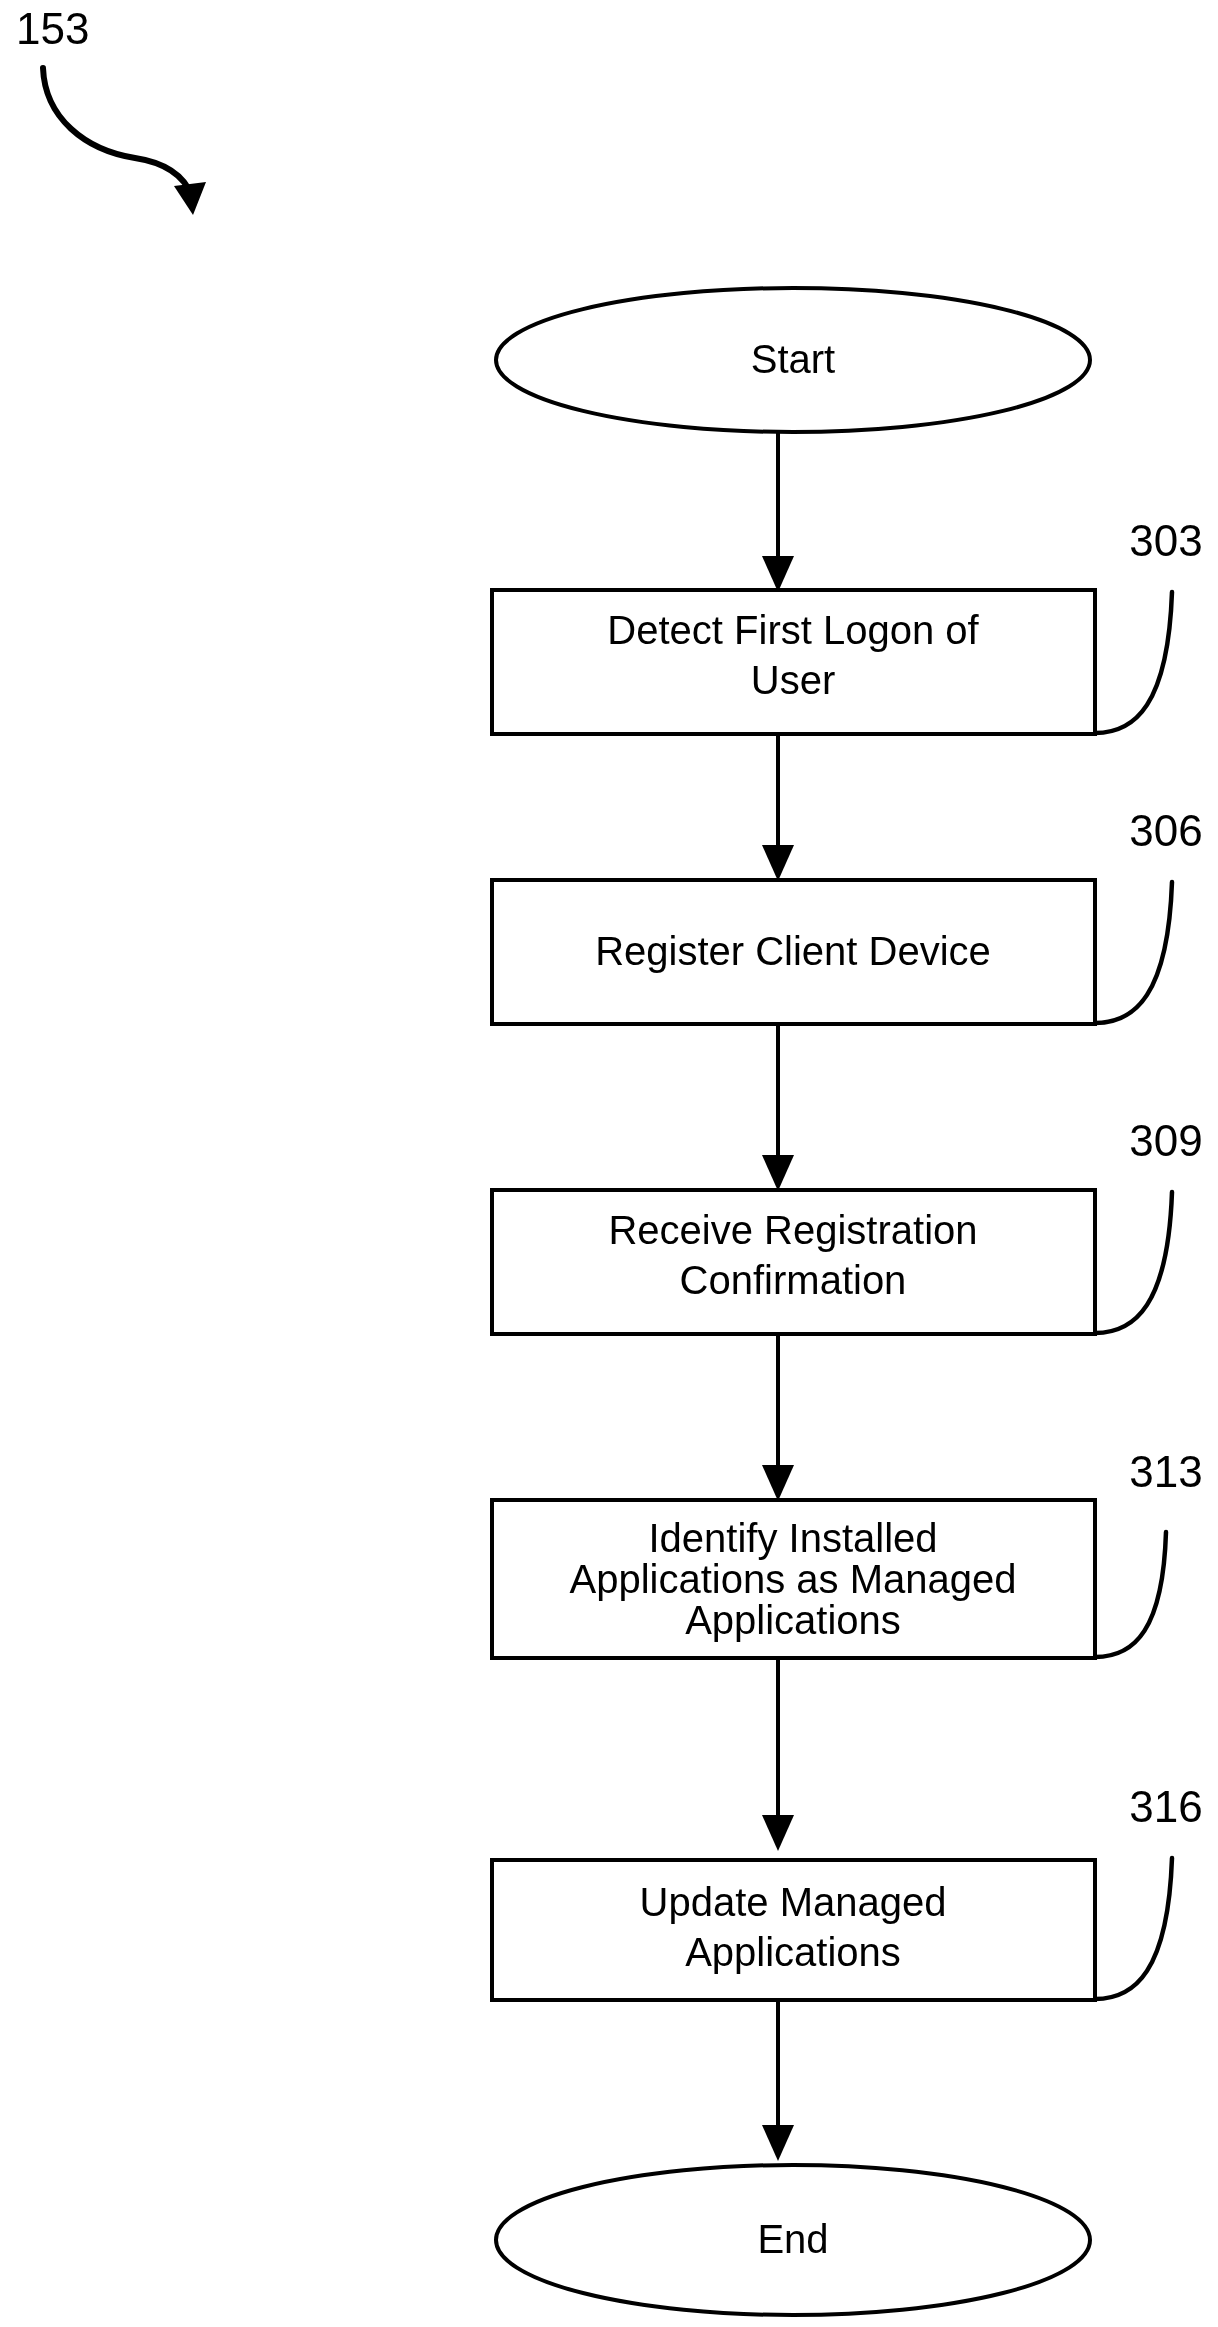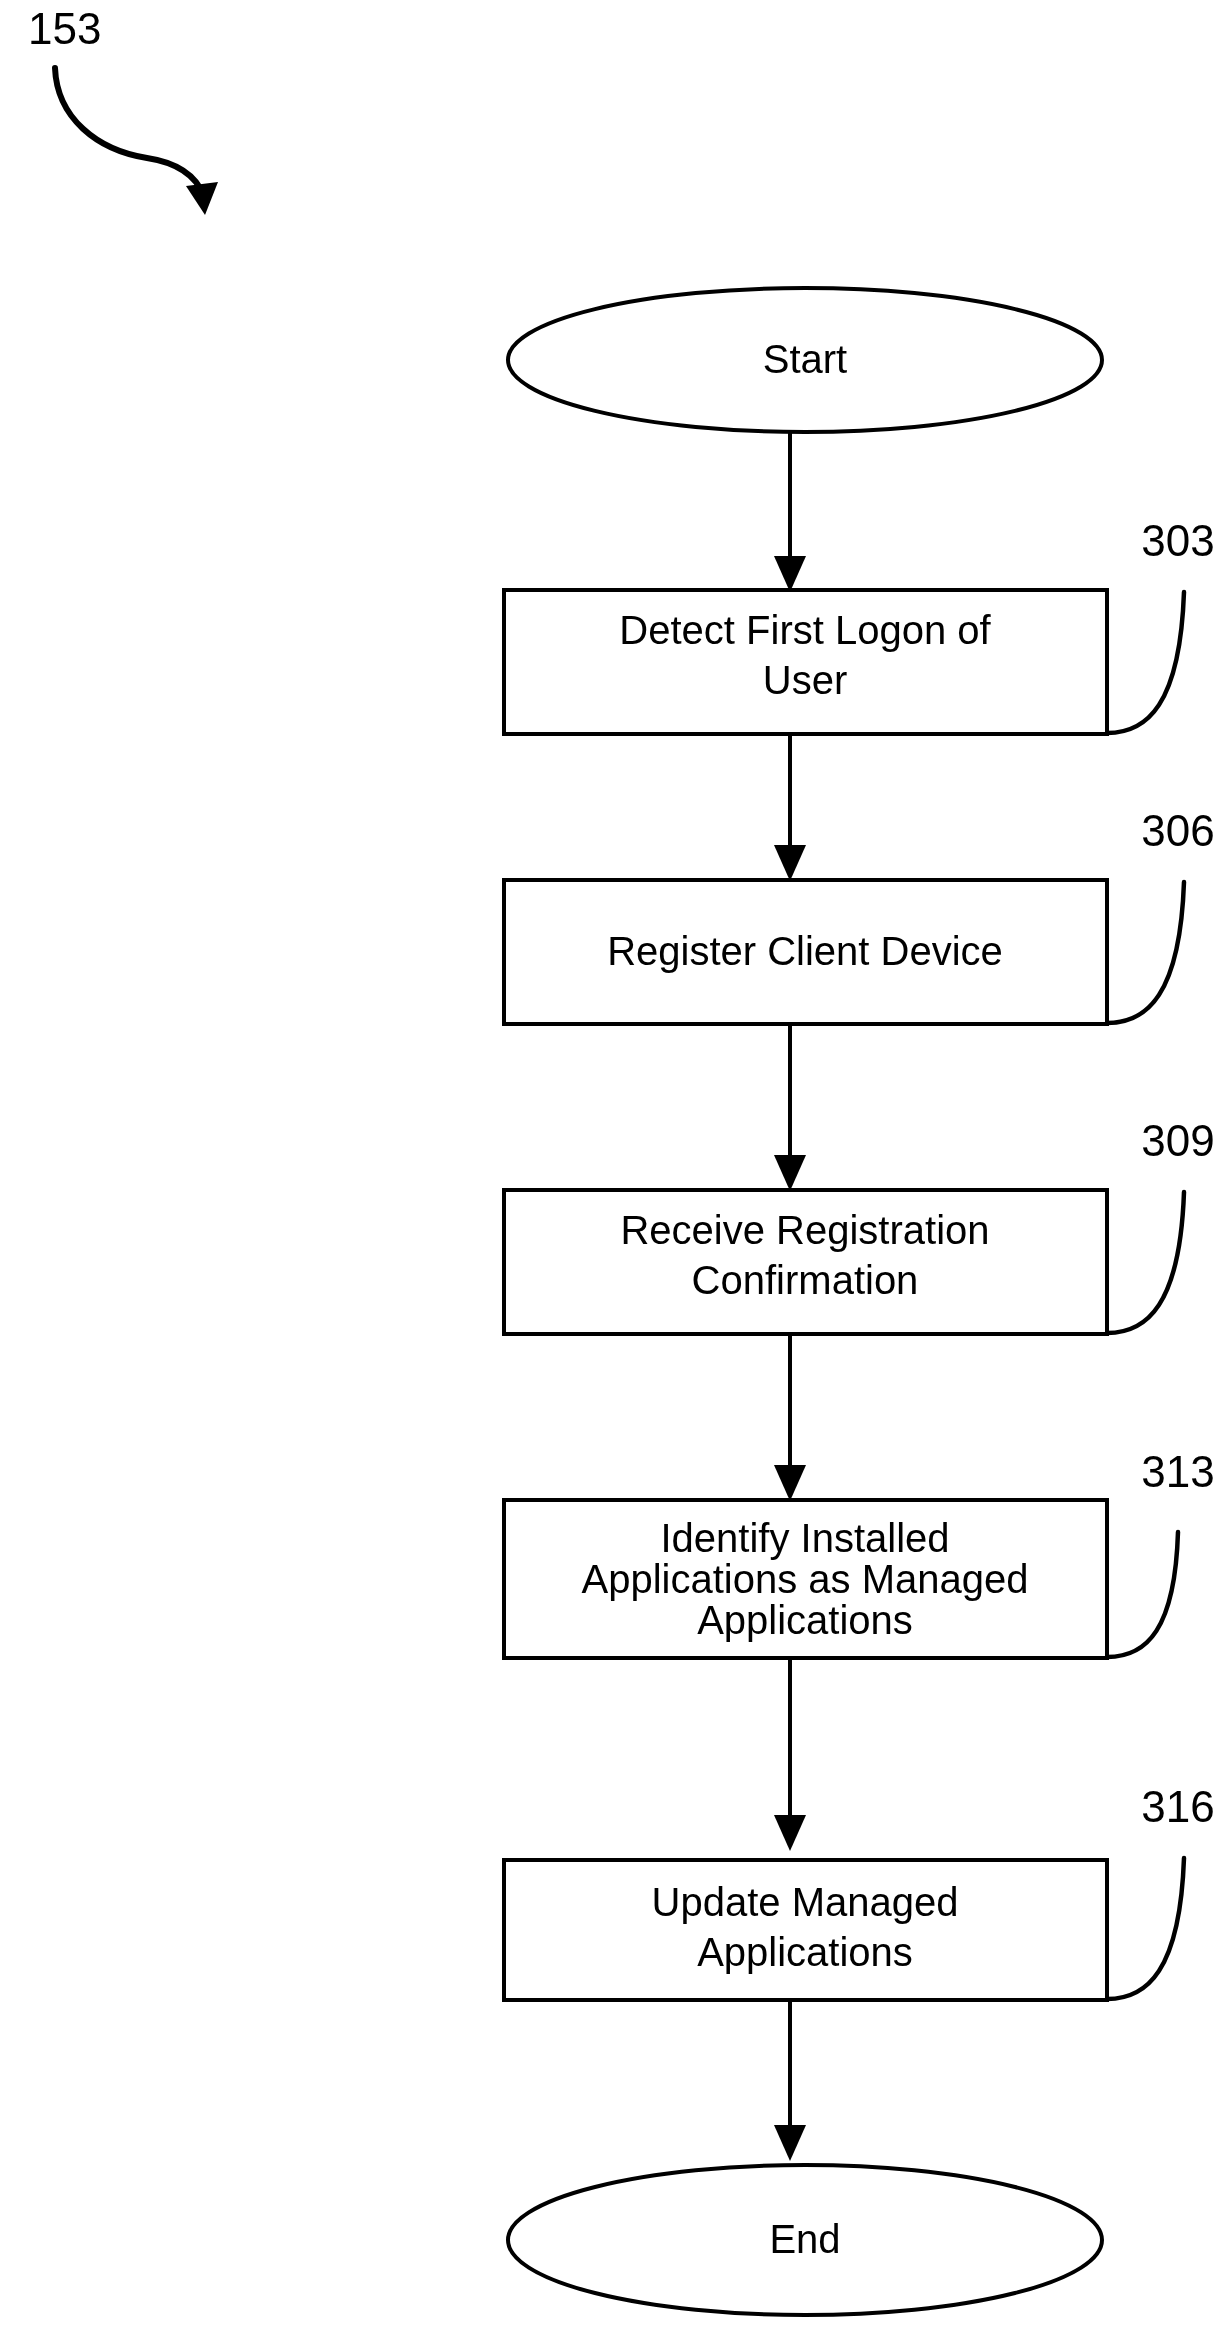--- a/index.html
+++ b/index.html
@@ -13,21 +13,20 @@
     font-family: "Liberation Sans", sans-serif;
     overflow: hidden;
     position: relative;
   }
   #figure-root {
     position: absolute;
     left: 0;
     top: 0;
     width: 1078px;
     height: 2327px;
-    padding-left: 12px;
   }
   svg.flowchart {
     display: block;
     width: 1218px;
     height: 2327px;
   }
   .node-shape {
     fill: #ffffff;
     stroke: #000000;
     stroke-width: 4;

